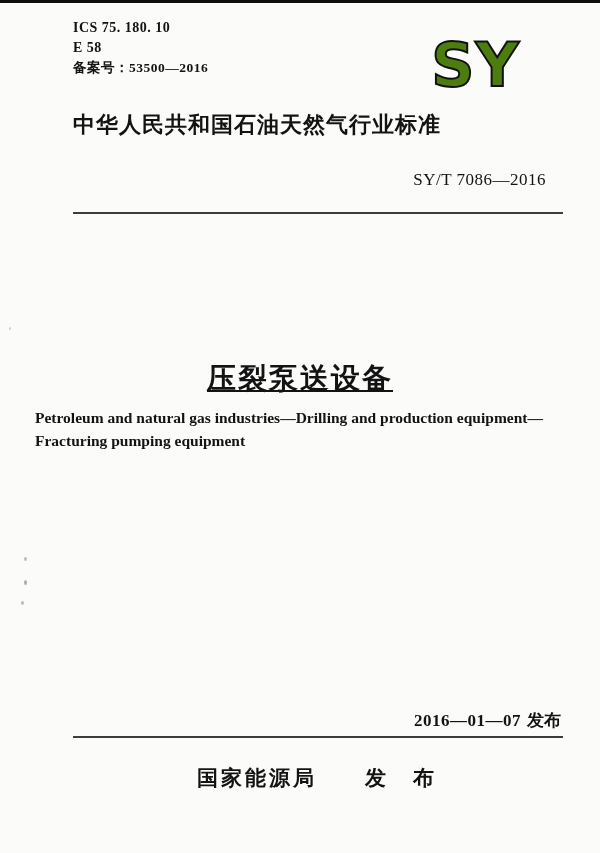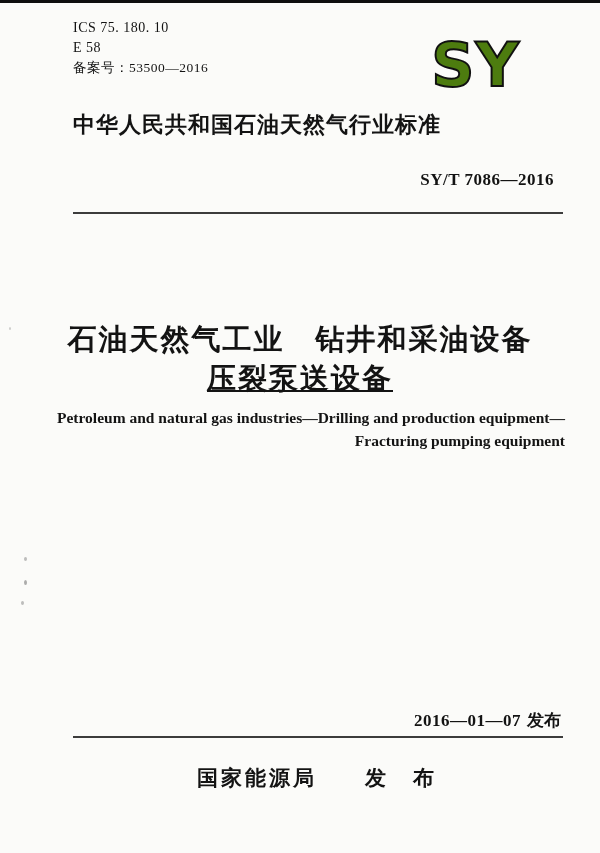--- a/index.html
+++ b/index.html
@@ -11,55 +11,55 @@
     font-family:"Liberation Sans","DejaVu Sans",sans-serif;
     overflow:hidden;
   }
   .scan-top-bar{
     position:absolute;top:0;left:0;width:600px;height:3px;
     background:#0e0e0e;
   }
   .meta-block{
     position:absolute;left:73px;top:18px;
     font-family:"Liberation Serif","DejaVu Serif",serif;
-    font-weight:normal;
+    font-weight:bold;
   }
   .meta-line{font-size:14px;line-height:20px;letter-spacing:.5px;white-space:nowrap;}
   .meta-line.record{font-size:13.5px;}
   .sy-logo{
     position:absolute;top:33px;right:80px;
     font-family:"DejaVu Sans","Liberation Sans",sans-serif;
     font-weight:bold;font-size:60px;line-height:64px;
     letter-spacing:1px;
     -webkit-text-stroke:2px #111;
     color:#4d7c0f;
   }
   .header-title{
     position:absolute;top:110px;left:73px;width:484px;
     margin:0;white-space:nowrap;
     font-size:22px;font-weight:bold;letter-spacing:1px;
   }
   .standard-no{
-    position:absolute;top:170px;right:46px;
+    position:absolute;top:170px;right:54px;
     font-family:"Liberation Serif","DejaVu Serif",serif;
-    font-weight:bold;font-size:17px;letter-spacing:.5px;white-space:nowrap;
+    font-weight:normal;font-size:17px;letter-spacing:.5px;white-space:nowrap;
   }
   .rule{position:absolute;left:73px;width:490px;height:2px;background:#3c3c3c;border:none;margin:0;}
   .rule-top{top:212px;}
   .rule-bottom{top:736px;}
   .title-zh{
     position:absolute;left:35px;width:530px;margin:0;
     text-align:center;white-space:nowrap;
     font-size:29px;font-weight:bold;letter-spacing:2px;
   }
   .title-zh-1{top:320px;}
   .title-zh-2{top:359px;text-decoration:underline;}
   .title-en{
     position:absolute;top:406px;left:35px;width:530px;margin:0;
-    text-align:right;
+    text-align:left;
     font-family:"Liberation Serif","DejaVu Serif",serif;
     font-weight:bold;font-size:15.5px;line-height:23px;
   }
   .title-en .en-line{white-space:nowrap;}
   .dates-row{
     position:absolute;top:709px;left:73px;width:488px;
     display:flex;justify-content:flex-end;align-items:baseline;
     font-size:17px;font-weight:bold;white-space:nowrap;
   }
   .date-num{font-family:"Liberation Serif","DejaVu Serif",serif;letter-spacing:.5px;}
@@ -89,21 +89,20 @@
   </div>
 
   <div class="sy-logo">SY</div>
 
   <h1 class="header-title">中华人民共和国石油天然气行业标准</h1>
 
   <div class="standard-no">SY/T 7086—2016</div>
 
   <hr class="rule rule-top">
 
-  <h2 class="title-zh title-zh-1">石油天然气工业　钻井和采油设备</h2>
   <h2 class="title-zh title-zh-2">压裂泵送设备</h2>
 
   <p class="title-en">
     <span class="en-line">Petroleum and natural gas industries—Drilling and production equipment—</span><br>
     <span class="en-line">Fracturing pumping equipment</span>
   </p>
 
   <div class="dates-row">
     <div>
       <span class="date-num">2016—01—07</span><span class="date-label">发布</span>

